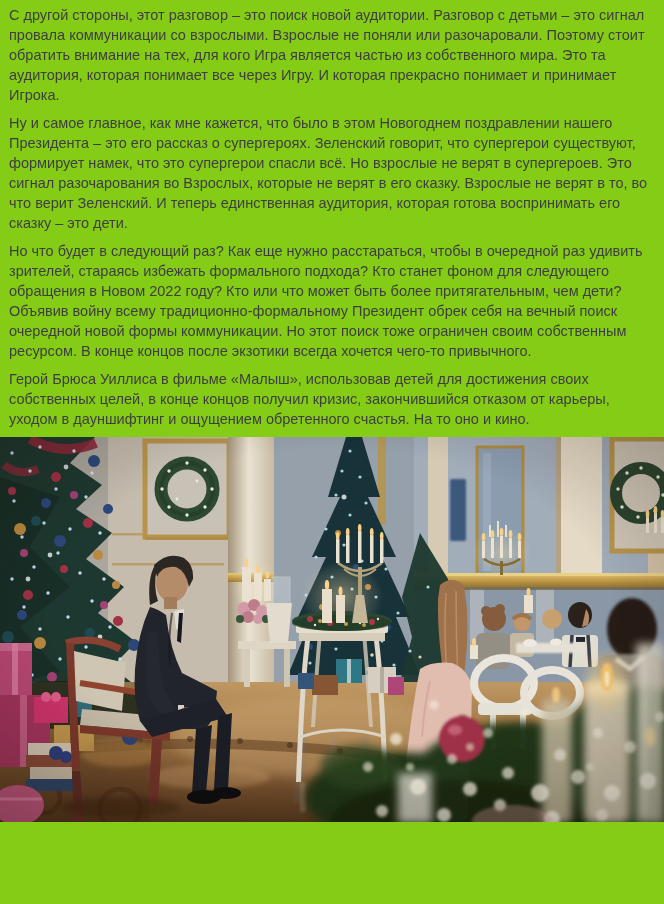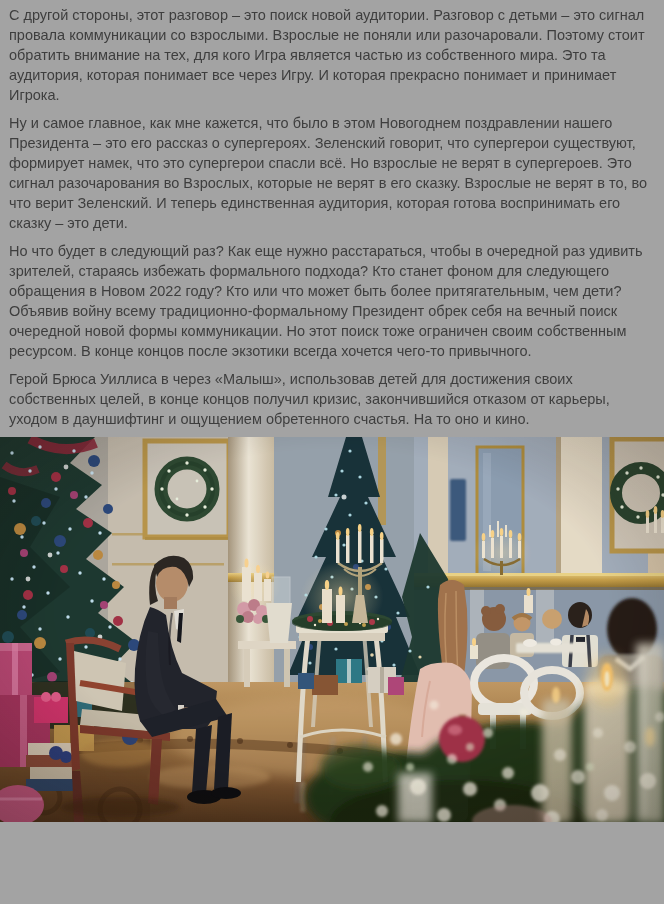--- a/index.html
+++ b/index.html
@@ -1,32 +1,32 @@
 <!DOCTYPE html>
 <html lang="ru"><head>
 <meta charset="utf-8">
 <style>
   html,body{margin:0;padding:0;}
   body{width:664px;height:904px;overflow:hidden;background:#ffffff;}
-  .page{width:664px;height:904px;background:#a3a3a3;font-family:"Liberation Sans",sans-serif;}
+  .page{width:664px;height:904px;background:#84cc16;font-family:"Liberation Sans",sans-serif;}
   .article{padding:5px 9px 0 9px;color:#3e3e3e;font-size:14.5px;line-height:20px;}
   .article p{margin:0 0 8px 0;}
   .photo{display:block;width:664px;height:385px;margin:0;overflow:hidden;}
   .photo svg{display:block;}
 </style>
 </head>
 <body>
 
 <div class="page">
 
   <div class="article">
     <p>С другой стороны, этот разговор – это поиск новой аудитории. Разговор с детьми – это сигнал провала коммуникации со взрослыми. Взрослые не поняли или разочаровали. Поэтому стоит обратить внимание на тех, для кого Игра является частью из собственного мира. Это та аудитория, которая понимает все через Игру. И которая прекрасно понимает и принимает Игрока.</p>
     <p>Ну и самое главное, как мне кажется, что было в этом Новогоднем поздравлении нашего Президента – это его рассказ о супергероях. Зеленский говорит, что супергерои существуют, формирует намек, что это супергерои спасли всё. Но взрослые не верят в супергероев. Это сигнал разочарования во Взрослых, которые не верят в его сказку. Взрослые не верят в то, во что верит Зеленский. И теперь единственная аудитория, которая готова воспринимать его сказку – это дети.</p>
     <p>Но что будет в следующий раз? Как еще нужно расстараться, чтобы в очередной раз удивить зрителей, стараясь избежать формального подхода? Кто станет фоном для следующего обращения в Новом 2022 году? Кто или что может быть более притягательным, чем дети? Объявив войну всему традиционно-формальному Президент обрек себя на вечный поиск очередной новой формы коммуникации. Но этот поиск тоже ограничен своим собственным ресурсом. В конце концов после экзотики всегда хочется чего-то привычного.</p>
-    <p>Герой Брюса Уиллиса в через «Малыш», использовав детей для достижения своих собственных целей, в конце концов получил кризис, закончившийся отказом от карьеры, уходом в дауншифтинг и ощущением обретенного счастья. На то оно и кино.</p>
+    <p>Герой Брюса Уиллиса в фильме «Малыш», использовав детей для достижения своих собственных целей, в конце концов получил кризис, закончившийся отказом от карьеры, уходом в дауншифтинг и ощущением обретенного счастья. На то оно и кино.</p>
   </div>
 
   <figure class="photo">
     <svg width="664" height="385" viewBox="0 0 664 385" xmlns="http://www.w3.org/2000/svg">
       <defs>
         <linearGradient id="colG" x1="0" y1="0" x2="1" y2="0">
           <stop offset="0" stop-color="#a99a80"></stop>
             <stop offset="0.45" stop-color="#f2ecdc"></stop>
             <stop offset="1" stop-color="#cfc2a8"></stop>
         </linearGradient>

